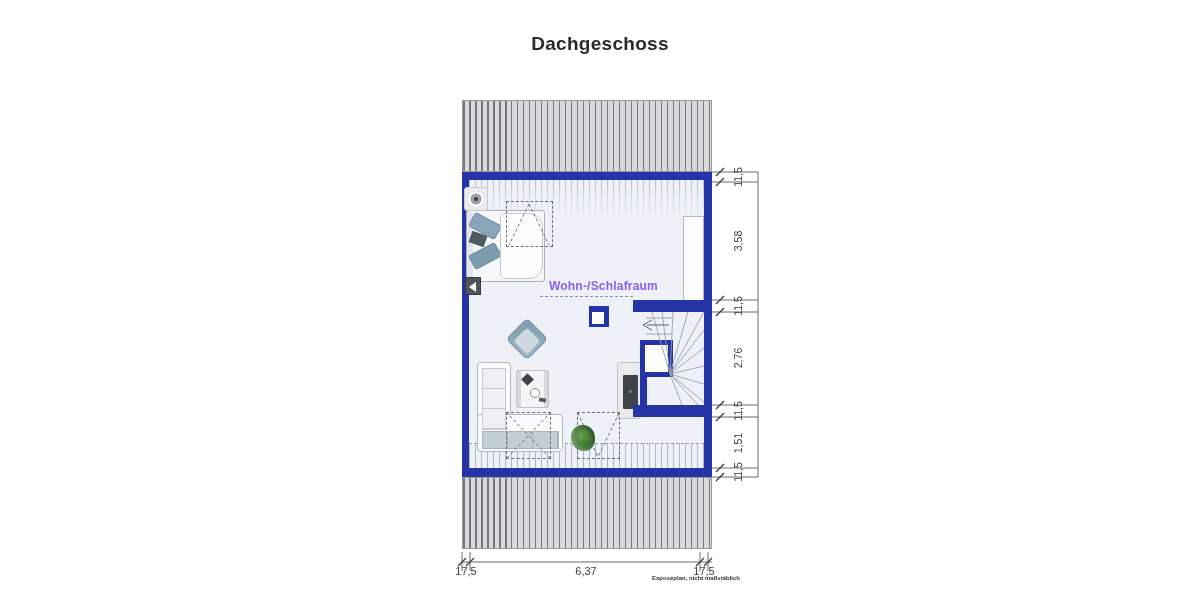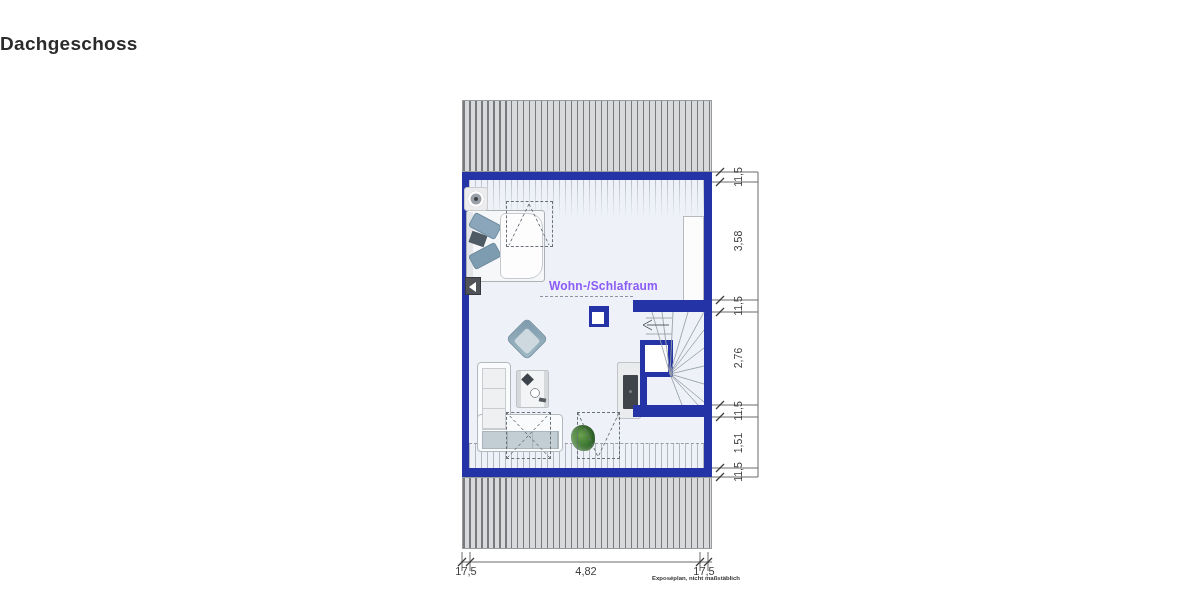--- a/index.html
+++ b/index.html
@@ -1,20 +1,20 @@
 <!DOCTYPE html>
 <html><head>
 <meta charset="utf-8">
 <style>
   html,body{margin:0;padding:0;background:#fff;}
   #canvas{position:relative;width:1200px;height:600px;background:#ffffff;overflow:hidden;
           font-family:"Liberation Sans", sans-serif;}
   .abs{position:absolute;box-sizing:border-box;}
 
-  .page-title{left:0;top:33px;width:1200px;font-size:19px;font-weight:bold;
+  .page-title{left:0;top:33px;width:1200px;text-align:center;font-size:19px;font-weight:bold;
               color:#2b2b2b;letter-spacing:.3px;}
 
   
   .hatch{background:repeating-linear-gradient(90deg,#77797d 0 1.5px,#d8d9da 1.5px 6px);
          border:1px solid #9a9b9d;}
 
   
   .ihatch{background:repeating-linear-gradient(90deg,#b2b8c2 0 1px,rgba(0,0,0,0) 1px 6px);}
 
   .room{left:462px;top:172px;width:250px;height:305px;background:#eef2f8;
@@ -196,18 +196,18 @@
 
   <div class="abs vdim" style="left:738px;top:177px;">11,5</div>
   <div class="abs vdim" style="left:738px;top:241px;">3,58</div>
   <div class="abs vdim" style="left:738px;top:306px;">11,5</div>
   <div class="abs vdim" style="left:738px;top:358px;">2,76</div>
   <div class="abs vdim" style="left:738px;top:411px;">11,5</div>
   <div class="abs vdim" style="left:738px;top:443px;">1,51</div>
   <div class="abs vdim" style="left:738px;top:472px;">11,5</div>
 
   <div class="abs hdim" style="left:466px;top:571px;">17,5</div>
-  <div class="abs hdim" style="left:586px;top:571px;">4,82</div>
+  <div class="abs hdim" style="left:586px;top:571px;">6,37</div>
   <div class="abs hdim" style="left:704px;top:571px;">17,5</div>
 
   <div class="abs disclaimer">Exposéplan, nicht maßstäblich</div>
 
 </div>
 
 </body></html>

